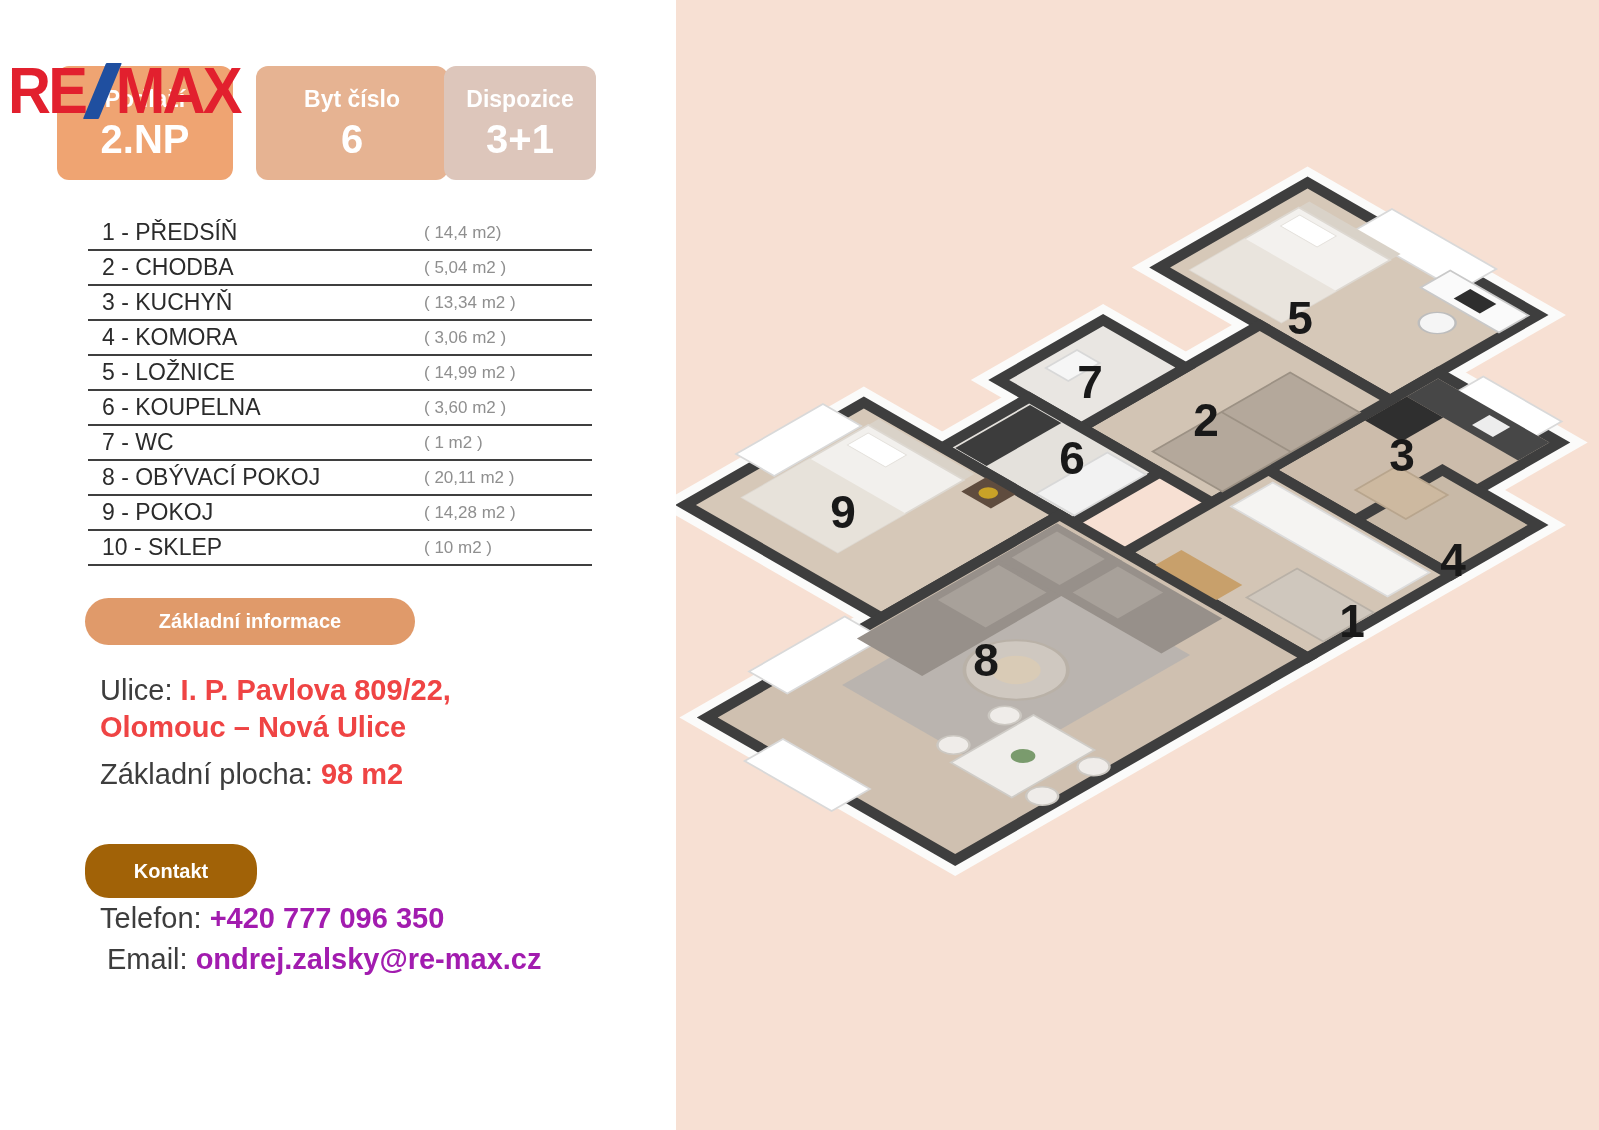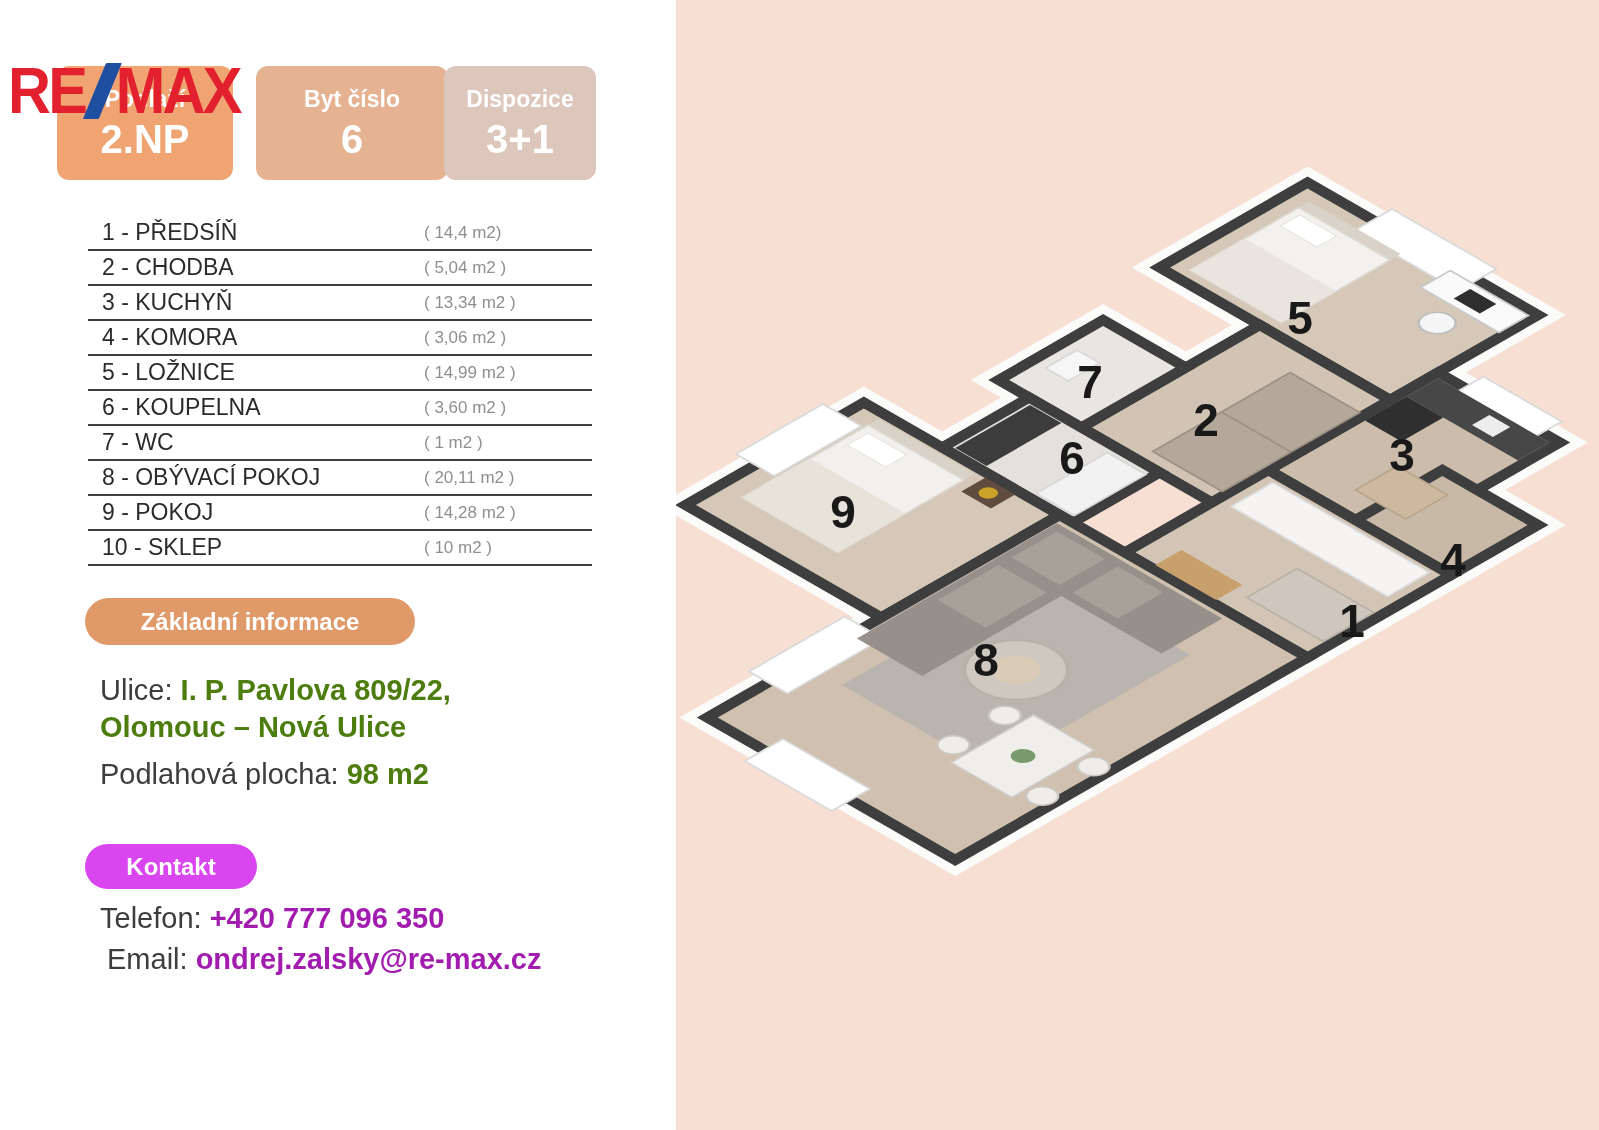--- a/index.html
+++ b/index.html
@@ -54,31 +54,31 @@
   .rname {
     width:336px; padding-left:14px;
     font-size:23px; font-weight:400; color:#2b2b2b;
     white-space:nowrap;
   }
   .rarea { font-size:17px; color:#8f8f8f; white-space:nowrap; }
 
   
   .pill {
     position:absolute; display:flex; align-items:center; justify-content:center;
-    color:#ffffff; font-weight:700; font-size:24px; border-radius:24px;
+    color:#ffffff; font-weight:700; font-size:20px; border-radius:24px;
   }
   .pill-info    { left:85px; top:598px; width:330px; height:47px; background:#e09a6a; }
-  .pill-contact { left:85px; top:844px; width:172px; height:45px; background:#d946ef;align-items:center; }
+  .pill-contact { left:85px; top:844px; width:172px; height:54px; background:#a16207;align-items:center; }
 
   
   .info-block {
     position:absolute; left:100px; top:672px;
     font-size:29px; color:#3d3d3d; line-height:37px;
   }
-  .info-block .strong { font-weight:700; color:#4d7c0f; }
+  .info-block .strong { font-weight:700; color:#ef4444; }
   .info-plocha { margin-top:10px; }
 
   .contact-block {
     position:absolute; left:100px; top:898px;
     font-size:29px; color:#3d3d3d; line-height:41px;
   }
   .contact-block .strong { font-weight:700; color:#a21caf; }
   .contact-email { padding-left:7px; }
   a.plain { color:inherit; text-decoration:none; }
 </style>
@@ -234,21 +234,21 @@
 <div class="pill pill-info">
   <span>Základní informace</span>
 </div>
 <div class="info-block">
   <div>
     <span>Ulice:</span>
     <span class="strong">I. P. Pavlova 809/22,</span>
   </div>
   <div class="strong">Olomouc – Nová Ulice</div>
   <div class="info-plocha">
-    <span>Podlahová plocha:</span>
+    <span>Základní plocha:</span>
     <span class="strong">98 m2</span>
   </div>
 </div>
 
 <div class="pill pill-contact">
   <span>Kontakt</span>
 </div>
 <div class="contact-block">
   <div>
     <span>Telefon:</span>

